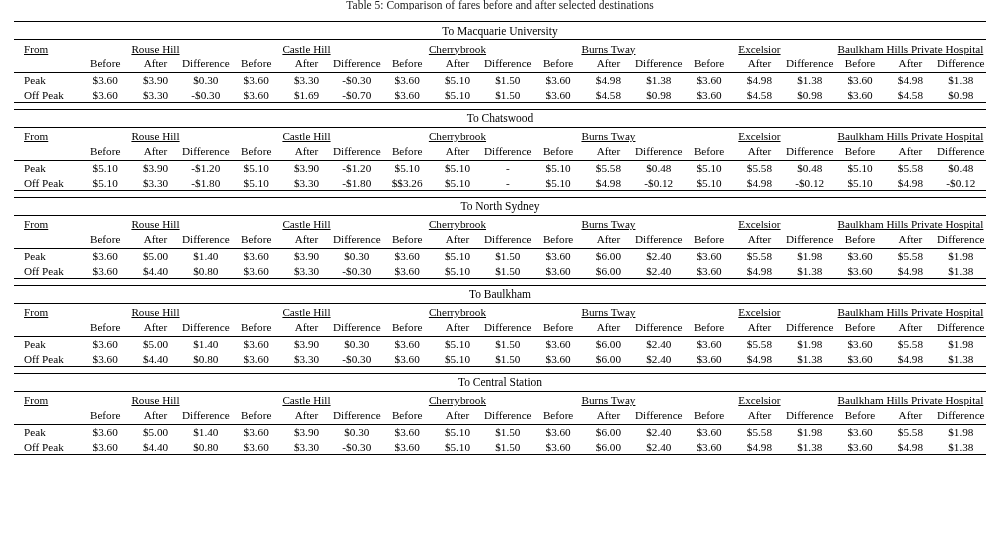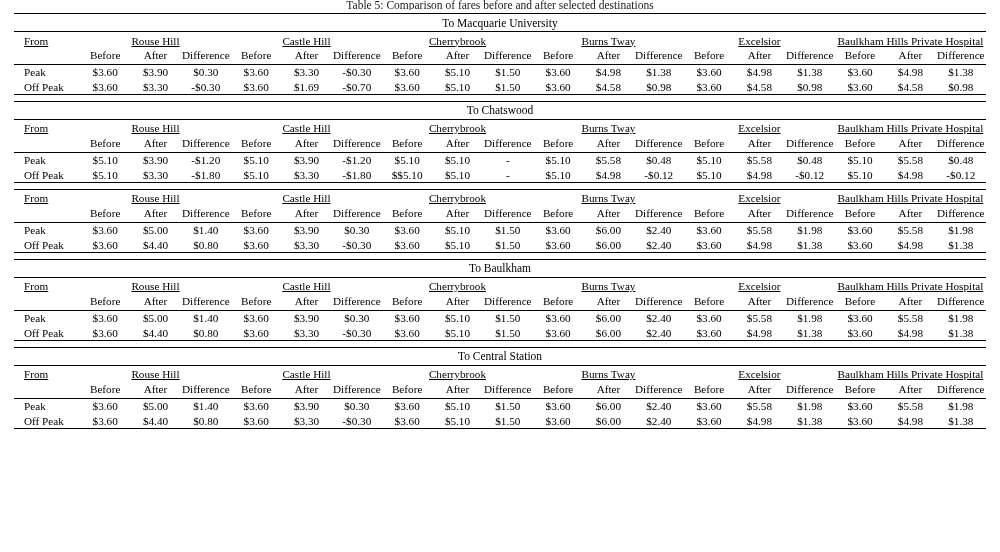--- a/index.html
+++ b/index.html
@@ -36,21 +36,21 @@
   table.fare {
     border-collapse: collapse;
     width: 100%;
     table-layout: fixed;
     font-size: 11.2px;
   }
   .block {
     margin-top: 6px;
   }
   .block:first-of-type {
-    margin-top: 3px;
+    margin-top: 11px;
   }
   .rule-top td, .rule-top th {
     border-top: 1.6px solid #000;
   }
   .rule-thin td, .rule-thin th {
     border-top: 0.9px solid #000;
   }
   .rule-bottom td {
     border-bottom: 1.6px solid #000;
   }
@@ -274,21 +274,21 @@
               <td>$0.48</td>
             </tr>
             <tr class="rule-bottom">
               <td class="lbl">Off Peak</td>
               <td>$5.10</td>
               <td>$3.30</td>
               <td>-$1.80</td>
               <td>$5.10</td>
               <td>$3.30</td>
               <td>-$1.80</td>
-              <td>$$5.10</td>
+              <td>$$3.26</td>
               <td>$5.10</td>
               <td>-</td>
               <td>$5.10</td>
               <td>$4.98</td>
               <td>-$0.12</td>
               <td>$5.10</td>
               <td>$4.98</td>
               <td>-$0.12</td>
               <td>$5.10</td>
               <td>$4.98</td>
@@ -314,20 +314,23 @@
             <col class="c-cell">
             <col class="c-cell">
             <col class="c-cell">
             <col class="c-cell">
             <col class="c-cell">
             <col class="c-cell">
             <col class="c-cell">
             <col class="c-cell">
           </colgroup>
           <thead>
+            <tr class="rule-top">
+              <td colspan="19" class="dest">To North Sydney</td>
+            </tr>
             <tr class="rule-thin">
               <th class="lbl grp">From</th>
               <th colspan="3" class="grp">Rouse Hill</th>
               <th colspan="3" class="grp">Castle Hill</th>
               <th colspan="3" class="grp">Cherrybrook</th>
               <th colspan="3" class="grp">Burns Tway</th>
               <th colspan="3" class="grp">Excelsior</th>
               <th colspan="3" class="grp">Baulkham Hills Private Hospital</th>
             </tr>
             <tr>

